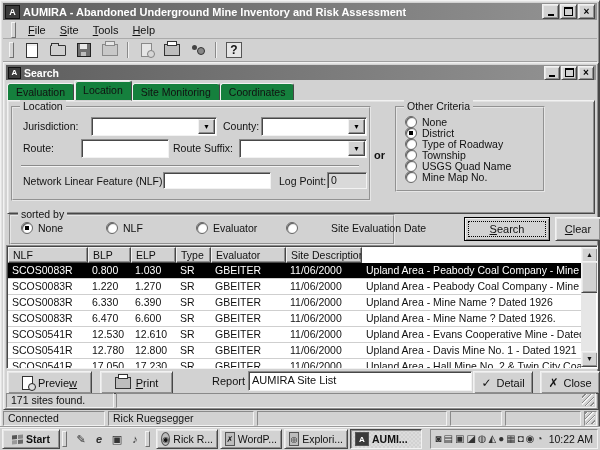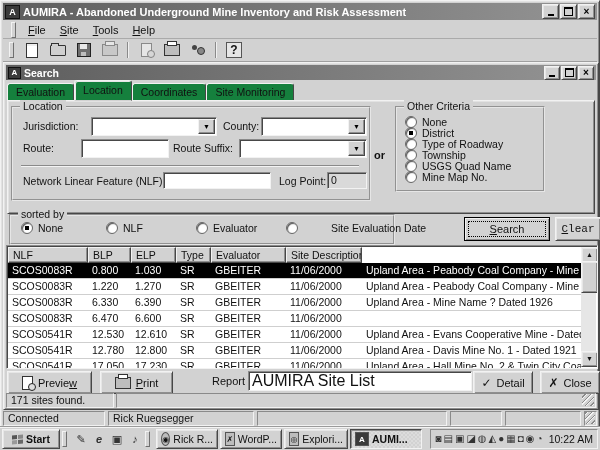--- a/index.html
+++ b/index.html
@@ -194,22 +194,22 @@
             </span>
           <span class="btn tb-btn" style="width:14px;height:12px;">
               <span class="glyph-x">×</span>
             </span>
         </span>
       </div>
 
       <div class="tabs">
         <span class="tab">Evaluation</span>
         <span class="tab active">Location</span>
+        <span class="tab">Site Monitoring</span>
         <span class="tab">Coordinates</span>
-        <span class="tab">Site Monitoring</span>
       </div>
 
       <div class="tabpage">
 
         <div class="group" style="left:3px;top:5px;width:356px;height:91px;">
           <span class="legend">Location</span>
 
           <span class="abs lbl" style="left:10px;top:12px;">Jurisdiction:</span>
           <span class="field combo" style="left:78px;top:9px;width:118px;">
             <span></span>
@@ -284,21 +284,21 @@
             <span>Evaluator</span>
           </span>
         <span class="radio-row" style="left:275px;top:6px;gap:33px;">
             <i class="rad"></i>
             <span>Site Evaluation Date</span>
           </span>
       </div>
       <span class="btn abs" style="left:460px;top:154px;width:84px;height:22px;outline:1px dotted #000;outline-offset:-5px;border-color:#000;box-shadow:inset 1px 1px 0 #f2f2f2, inset -1px -1px 0 #8f8f8f;">
         <span><u>S</u><span>earch</span></span>
       </span>
-      <span class="btn abs" style="left:551px;top:154px;width:44px;height:22px;font-family:Liberation Mono, monospace;">
+      <span class="btn abs" style="left:551px;top:154px;width:44px;height:22px;">
         <span><u>C</u><span>lear</span></span>
       </span>
 
       <div class="lv" style="left:2px;top:182px;width:590px;height:122px;">
         <div class="lv-head lv-grid">
           <span class="lv-hcell">NLF</span>
           <span class="lv-hcell">BLP</span>
           <span class="lv-hcell">ELP</span>
           <span class="lv-hcell">Type</span>
           <span class="lv-hcell">Evaluator</span>
@@ -332,20 +332,21 @@
               <div>11/06/2000</div>
               <div>Upland Area  -  Mine Name ?   Dated  1926</div>
           </div>
           <div class="lv-row lv-grid">
             <div>SCOS0083R</div>
               <div>6.470</div>
               <div>6.600</div>
               <div>SR</div>
               <div>GBEITER</div>
               <div>11/06/2000</div>
+              <div>Upland Area - Mine Name ?    Dated  1926.</div>
           </div>
           <div class="lv-row lv-grid">
             <div>SCOS0541R</div>
               <div>12.530</div>
               <div>12.610</div>
               <div>SR</div>
               <div>GBEITER</div>
               <div>11/06/2000</div>
               <div> Upland Area - Evans Cooperative Mine  -  Dated  1941</div>
           </div>
@@ -381,21 +382,21 @@
 
       <span class="btn abs" style="left:3px;top:308px;width:83px;height:21px;">
         <i class="i-prev"></i>
         <span><span>Previe</span><u>w</u><span></span></span>
       </span>
       <span class="btn abs" style="left:96px;top:308px;width:71px;height:21px;">
         <i class="i-print"></i>
         <span><u>P</u><span>rint</span></span>
       </span>
       <span class="abs lbl" style="left:180px;top:312px;font-size:11px;padding-left:28px;">Report Title</span>
-      <span class="field" style="left:244px;top:308px;width:216px;height:18px;font-size:16px;line-height:17px;">AUMIRA Site List</span>
+      <span class="field" style="left:244px;top:308px;width:216px;height:18px;font-size:11px;line-height:17px;">AUMIRA Site List</span>
       <span class="btn abs" style="left:469px;top:308px;width:58px;height:21px;">
         <span class="checkmark">✓</span>
         <span>Detail</span>
       </span>
       <span class="btn abs" style="left:536px;top:308px;width:58px;height:21px;">
         <span class="checkmark">✗</span>
         <span>Close</span>
       </span>
 
       <div class="abs" style="left:2px;right:2px;top:330px;height:14px;display:flex;gap:2px;">

